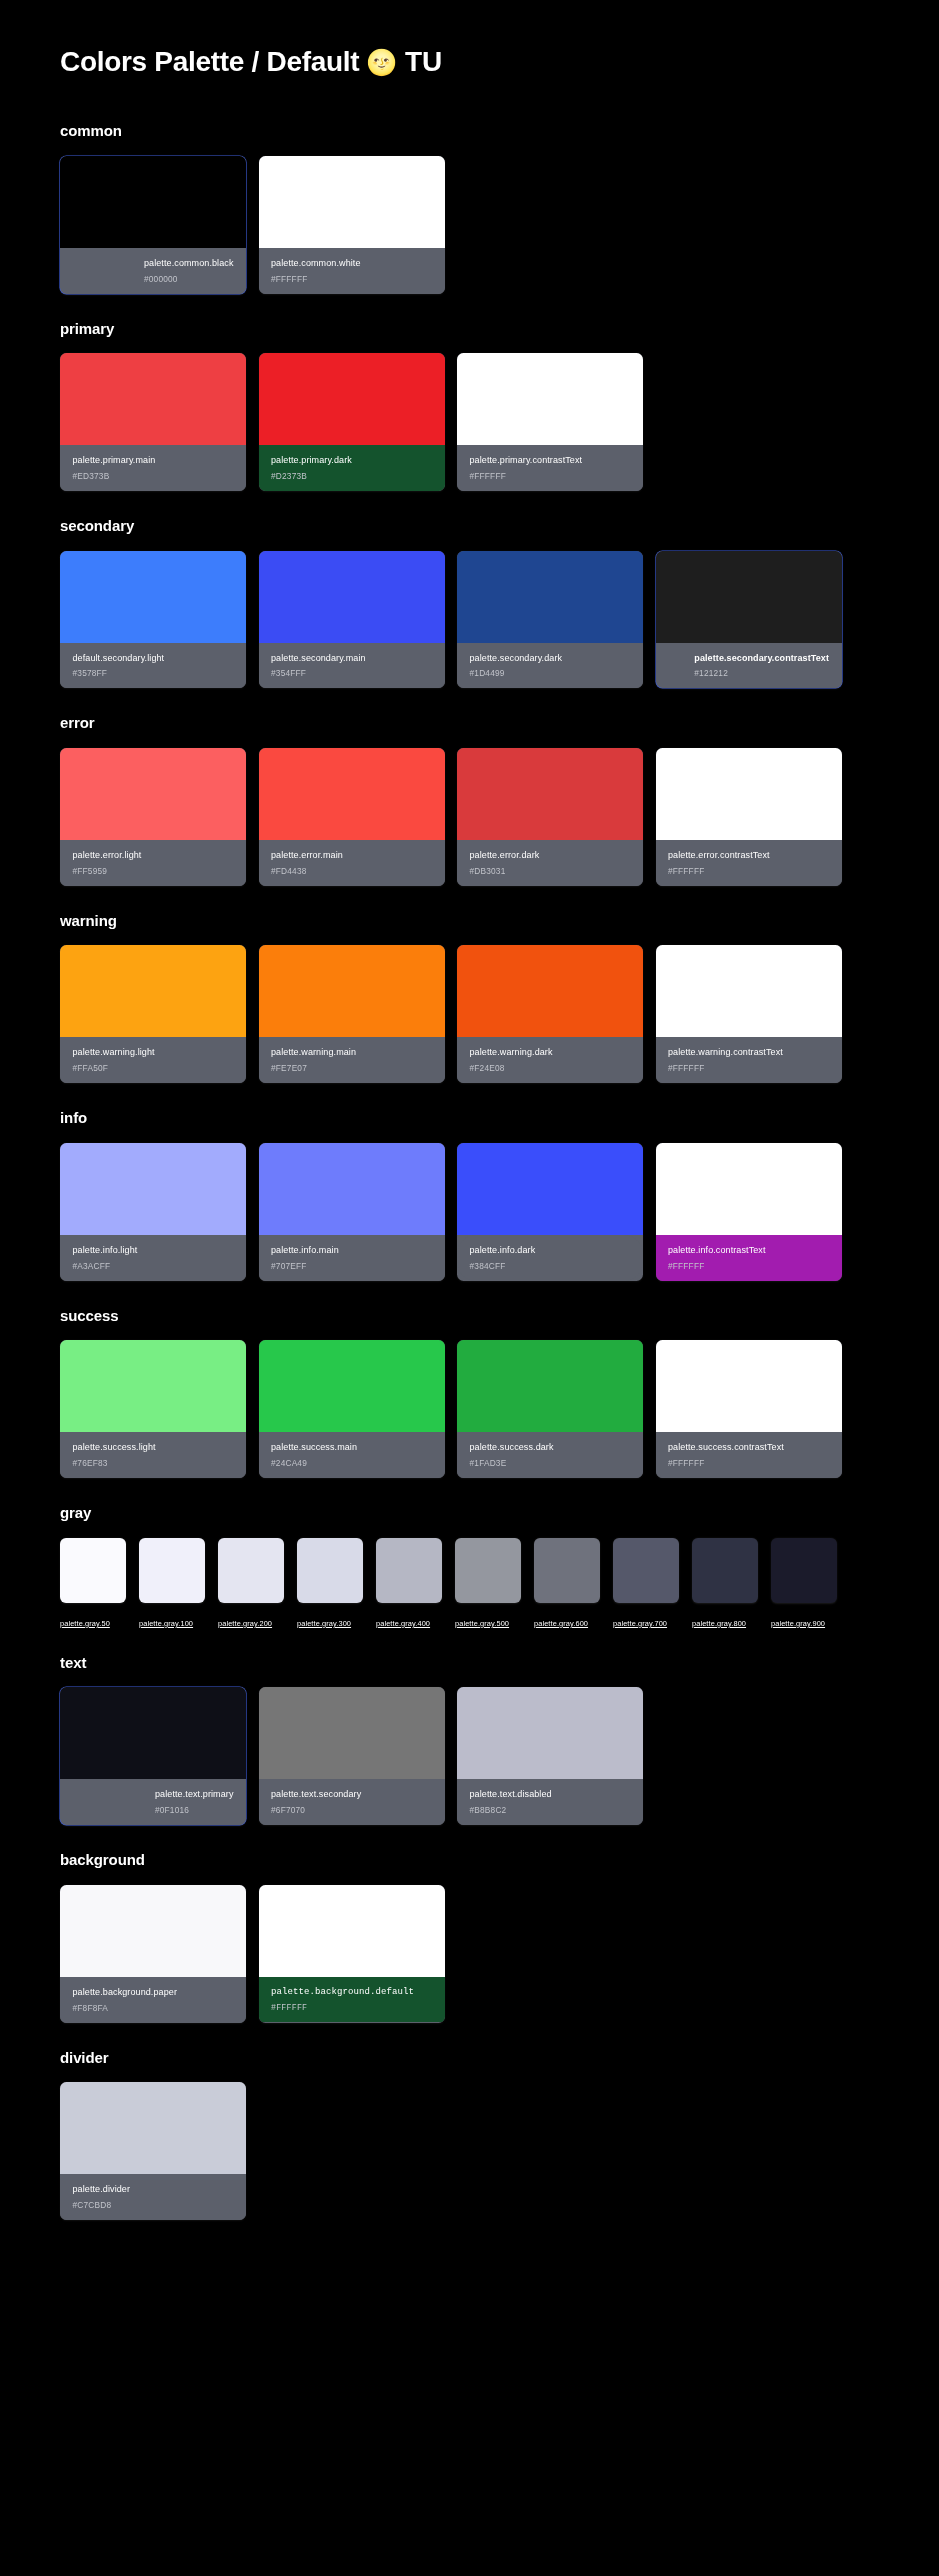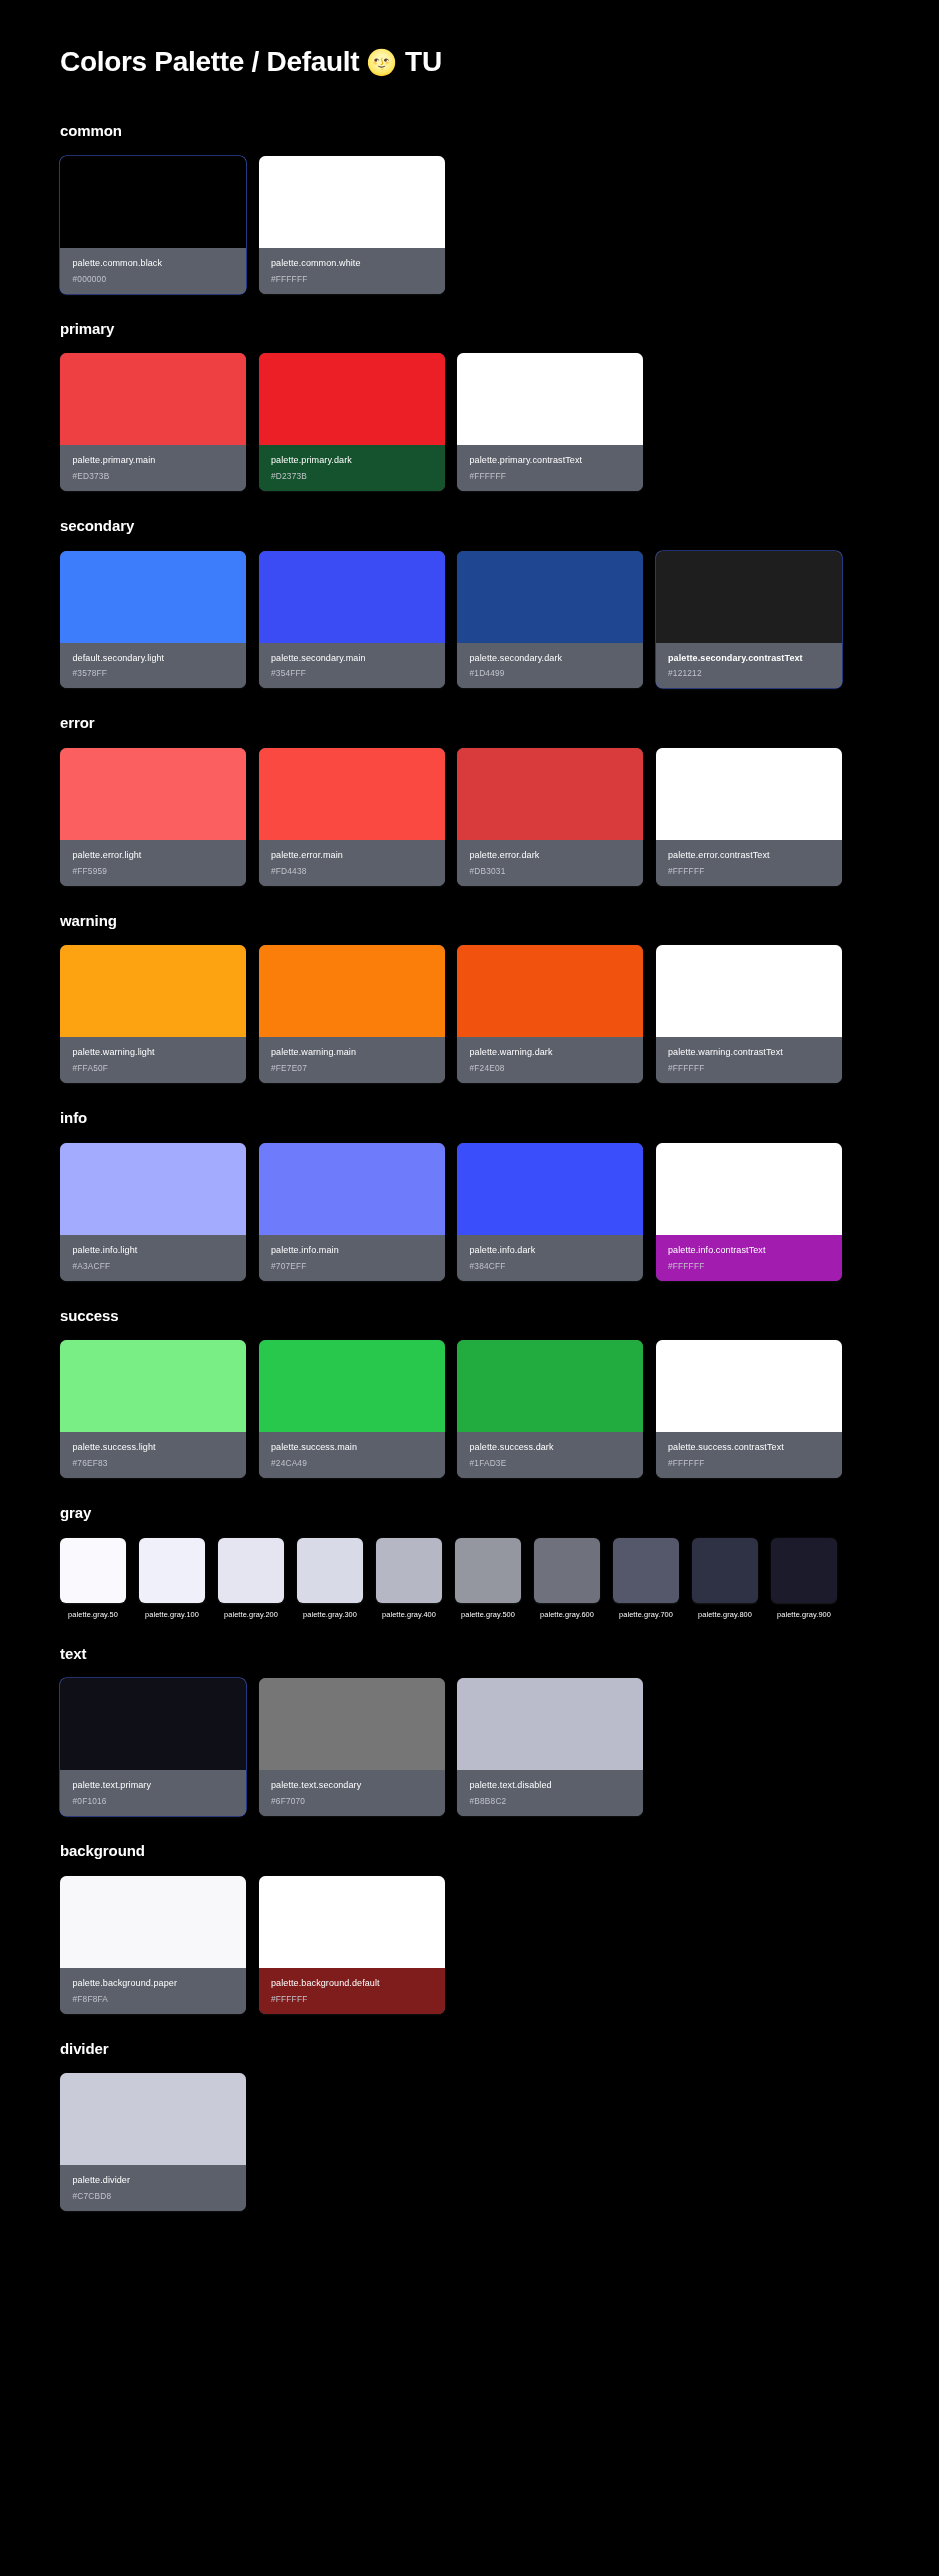--- a/index.html
+++ b/index.html
@@ -46,21 +46,21 @@
 
   .swatch-card {
     width: 186px;
     border-radius: 6.5px;
     overflow: hidden;
     background: #5c606b;
     box-shadow: 0 0.6px 1.8px rgba(255,255,255,0.06);
     display: flex;
     flex-direction: column;
   }
-  .swatch-card.outlined { box-shadow: 0 0 0 0.6px #3b5bdb, 0 0.6px 1.8px rgba(255,255,255,0.10); }
+  .swatch-card.outlined { box-shadow: 0 0 0 0.6px #3b5bdb, 0 0.6px 1.8px rgba(255,255,255,0.10); align-items: flex-end; }
   .swatch-color { height: 92px; width: 100%; display: block; }
   .swatch-meta { padding: 9px 12.5px 10px 12.5px; background: #5c606b; }
   .swatch-name {
     color: #ffffff;
     font-size: 9px;
     font-weight: 400;
     line-height: 1.35;
     letter-spacing: 0.1px;
     white-space: nowrap;
   }
@@ -77,24 +77,24 @@
   .gray-row { display: flex; gap: 13px; flex-wrap: nowrap; }
   .gray-item { width: 66px; display: flex; flex-direction: column; align-items: stretch; }
   .gray-color {
     height: 65px;
     border-radius: 6px;
     box-shadow: 0 0.6px 1.8px rgba(255,255,255,0.10);
   }
   .gray-label {
     color: #ffffff;
     font-size: 7.4px;
-    margin-top: 7px;
-    text-align: center;
+    margin-top: 16px;
     letter-spacing: 0.1px;
     white-space: nowrap;
+    text-decoration: underline;
   }
 </style>
 </head>
 <body>
 
 <div class="page">
   <div class="inner">
 
     <h1 class="page-title">
       <span>Colors Palette / Default </span><span class="title-emoji">🌝</span><span> TU</span>
@@ -387,21 +387,21 @@
           <div class="card-row">
             <div class="swatch-card">
               <div class="swatch-color" style="background: rgb(248, 248, 250);"></div>
               <div class="swatch-meta" style="background: rgb(92, 96, 107);">
                 <div class="swatch-name">palette.background.paper</div>
                 <div class="swatch-hex">#F8F8FA</div>
               </div>
             </div>
             <div class="swatch-card">
               <div class="swatch-color" style="background: rgb(255, 255, 255);"></div>
-              <div class="swatch-meta" style="background: #7f1d1d;">
+              <div class="swatch-meta" style="background: #14532d; font-family: Liberation Mono, monospace;">
                 <div class="swatch-name">palette.background.default</div>
                 <div class="swatch-hex">#FFFFFF</div>
               </div>
             </div>
           </div>
         </section>
         <section class="section">
           <h2 class="section-title">divider</h2>
           <div class="card-row">
             <div class="swatch-card">

